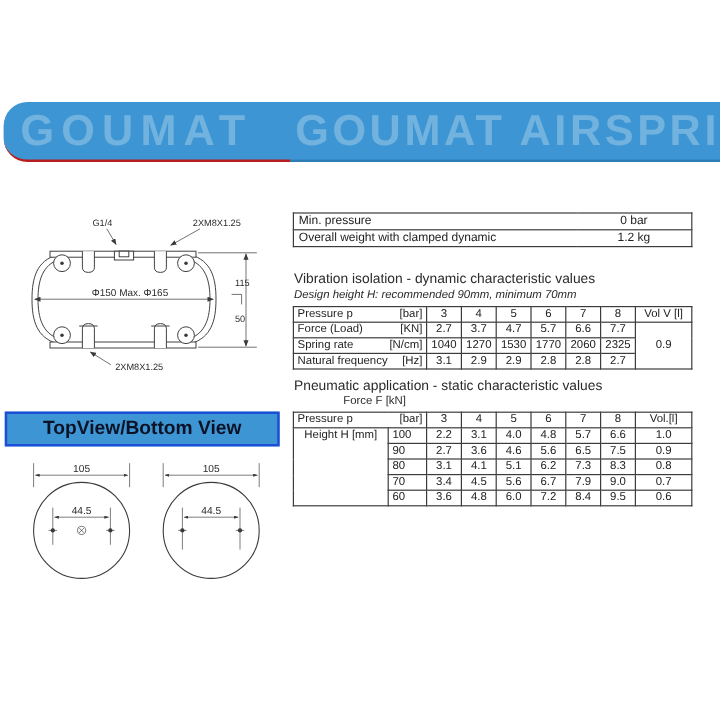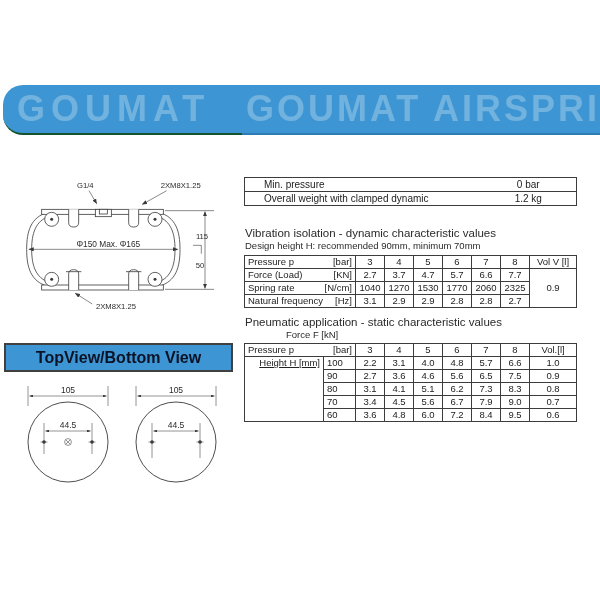--- a/index.html
+++ b/index.html
@@ -3,48 +3,48 @@
 <meta charset="utf-8">
 <style>
   html,body{margin:0;padding:0;}
   body{width:600px;height:600px;background:#ffffff;position:relative;
        font-family:"Liberation Sans", sans-serif; color:#222;}
   .banner{position:absolute;background:#3d96d3;overflow:hidden;
           display:flex;align-items:center;justify-content:center;}
   .wm{position:absolute;top:50%;transform:translateY(-50%);
       font-weight:bold;color:rgba(255,255,255,0.27);white-space:nowrap;
       font-size:36px;letter-spacing:6px;}
-  #banner-left{left:3px;top:85px;width:270px;height:48px;border-bottom:2px solid #14532d;border-radius:20px;}
+  #banner-left{left:3px;top:85px;width:270px;height:48px;border-bottom:2px solid #b91c1c;border-radius:20px;}
   #banner-left .wm{left:14px;}
   #banner-right{left:242px;top:85px;width:358px;height:48px;border-bottom:2px solid #2e7cb4;}
   #banner-right .wm{left:4px;letter-spacing:3px;}
   .banner-title{position:relative;font-weight:bold;font-size:17px;color:#0c1226;z-index:1;}
   #banner-topview{left:4px;top:343px;width:229px;height:29px;
-                  border:2px solid #404040;box-sizing:border-box;}
+                  border:2px solid #1d4ed8;box-sizing:border-box;}
   #banner-topview .banner-title{font-size:16px;}
 
   svg{position:absolute;font-family:"Liberation Sans", sans-serif;}
   #cross-svg{left:10px;top:170px;width:220px;height:150px;}
   #topview-svg{left:0px;top:380px;width:240px;height:115px;}
 
   .sec-title{position:absolute;left:245px;font-size:11.5px;color:#2a2a2a;white-space:nowrap;}
   .sec-sub{position:absolute;left:245px;font-size:9.5px;color:#2a2a2a;white-space:nowrap;}
-  #vib-title{top:227px;} #vib-sub{top:240px;}
+  #vib-title{top:227px;} #vib-sub{top:240px;font-style:italic;}
   #pneu-title{top:316px;} #pneu-sub{top:329px;padding-left:41px;}
 
   table{position:absolute;left:244px;border-collapse:collapse;table-layout:fixed;width:332px;}
   td{border:1px solid #3c3c3c;color:#222;white-space:nowrap;overflow:hidden;}
   #order-table{top:177px;}
-  #order-table td{font-size:10px;height:13px;line-height:13px;padding:0 19px;}
+  #order-table td{font-size:10px;height:13px;line-height:13px;padding:0 4px;}
   #order-table td.ol{border-right:none;}
   #order-table td.ov{border-left:none;text-align:center;}
   .spec td{font-size:9.5px;height:12px;line-height:12px;padding:0 3px;text-align:center;}
   .spec td.lu{text-align:left;}
   .lu-l{float:left;} .lu-u{float:right;}
-  .spec td.hl{text-align:right;vertical-align:top;text-decoration:underline;}
+  .spec td.hl{text-align:center;vertical-align:top;}
   .spec td.hv{text-align:left;padding-right:4px;}
   #vib-table{top:255px;} #pneu-table{top:343px;}
 </style>
 </head>
 <body>
 
 <div class="banner" id="banner-left">
   <span class="wm">GOUMAT</span>
 </div>
 <div class="banner" id="banner-right">

